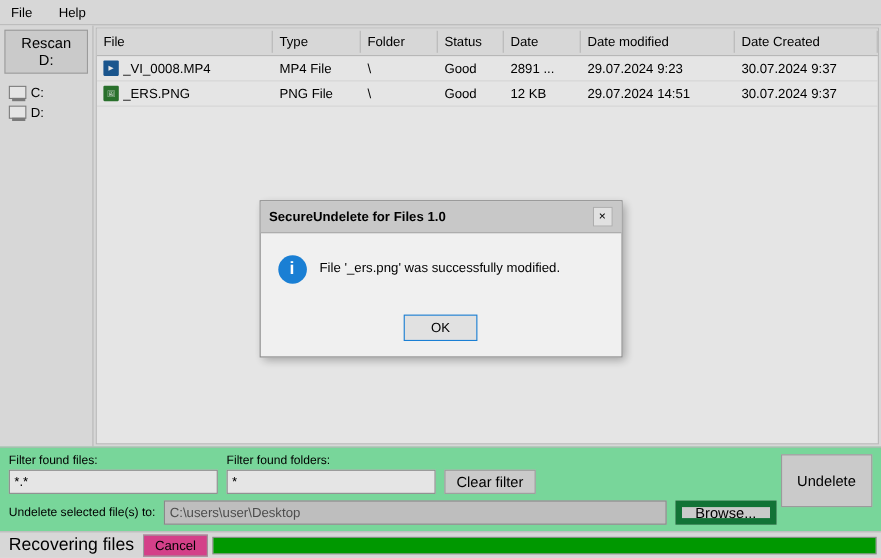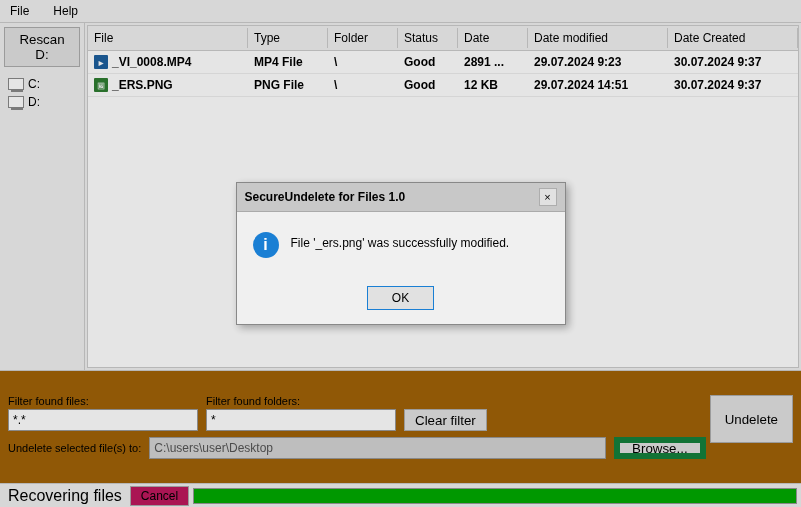--- a/index.html
+++ b/index.html
@@ -102,21 +102,20 @@
     }
     .file-list-body {
       flex: 1;
       overflow-y: auto;
     }
     .file-row {
       display: grid;
       grid-template-columns: 160px 80px 70px 60px 70px 140px 130px;
       border-bottom: 1px solid #eee;
       padding: 2px 0;
-      font-weight: bold;
     }
     .file-cell {
       padding: 2px 6px;
       white-space: nowrap;
       overflow: hidden;
       text-overflow: ellipsis;
       display: flex;
       align-items: center;
       gap: 4px;
     }
@@ -141,22 +140,22 @@
       color: white;
       font-size: 6px;
       display: flex;
       align-items: center;
       justify-content: center;
     }
 
     
     .bottom-area {
       border-top: 1px solid #ccc;
-      background: #a16207;
-      padding: 24px 8px;
+      background: #86efac;
+      padding: 6px 8px;
     }
     .filter-row {
       display: flex;
       align-items: flex-start;
       gap: 8px;
       margin-bottom: 6px;
     }
     .filter-group {
       display: flex;
       flex-direction: column;
@@ -230,21 +229,21 @@
       display: flex;
       align-items: center;
       height: 24px;
     }
     .status-text {
       padding: 0 8px;
       font-size: 16px;
       white-space: nowrap;
     }
     .cancel-btn {
-      background: #be185d;
+      background: #ec4899;
       border: 1px solid #adadad;
       padding: 2px 10px;
       cursor: pointer;
       height: 20px;
       font-size: 12px;
       display: flex;
       align-items: center;
     }
     .progress-bar-container {
       flex: 1;

